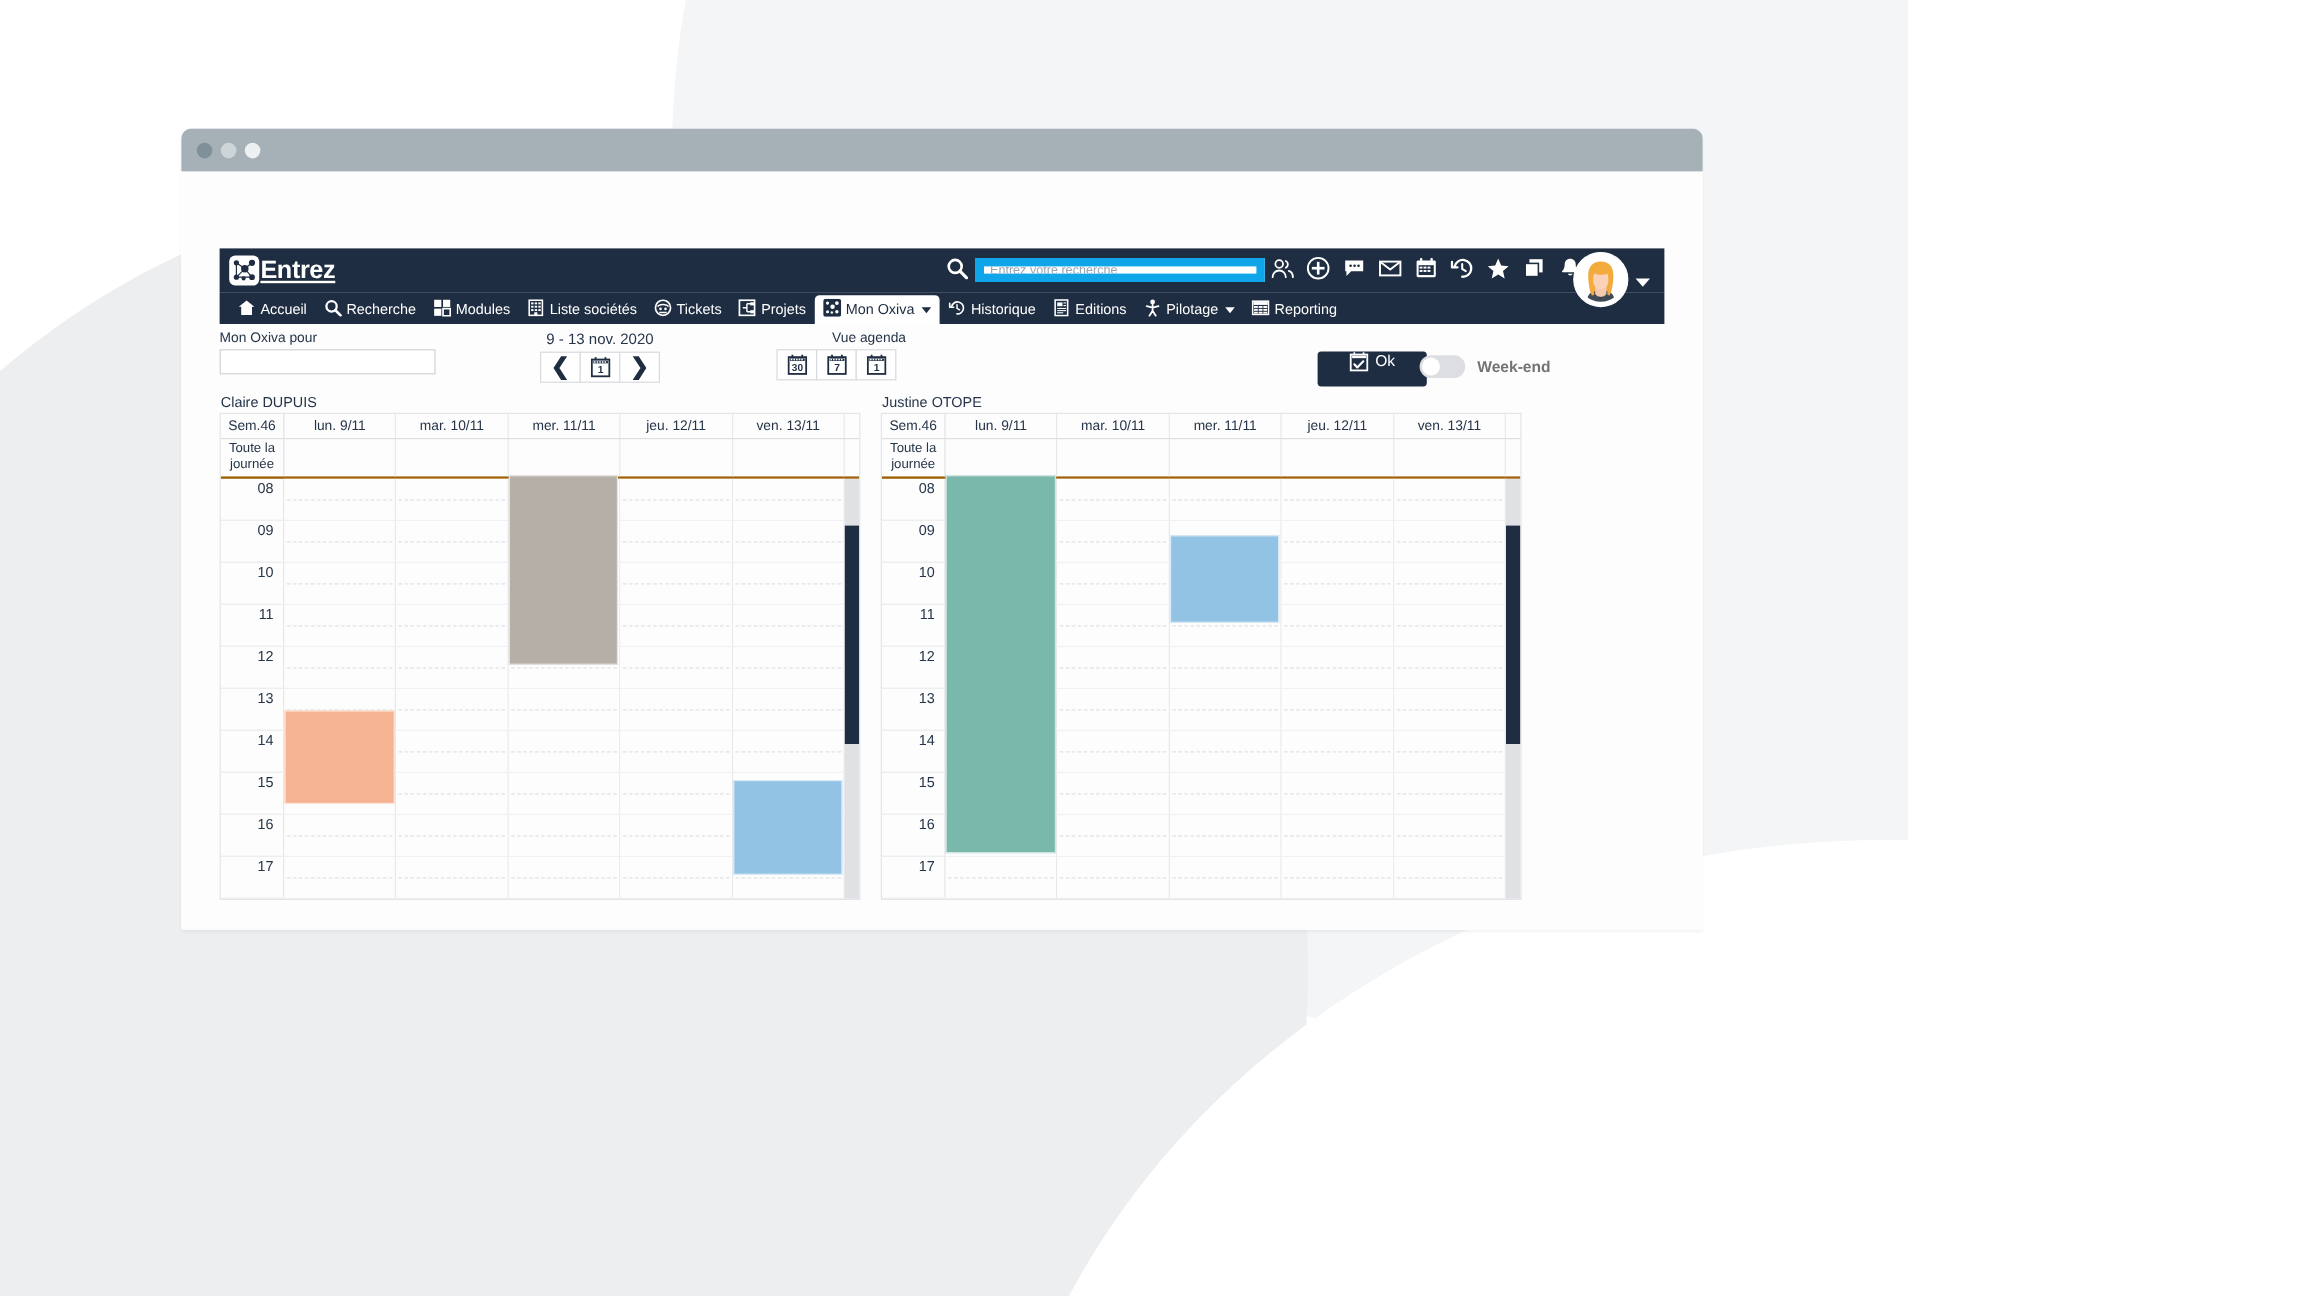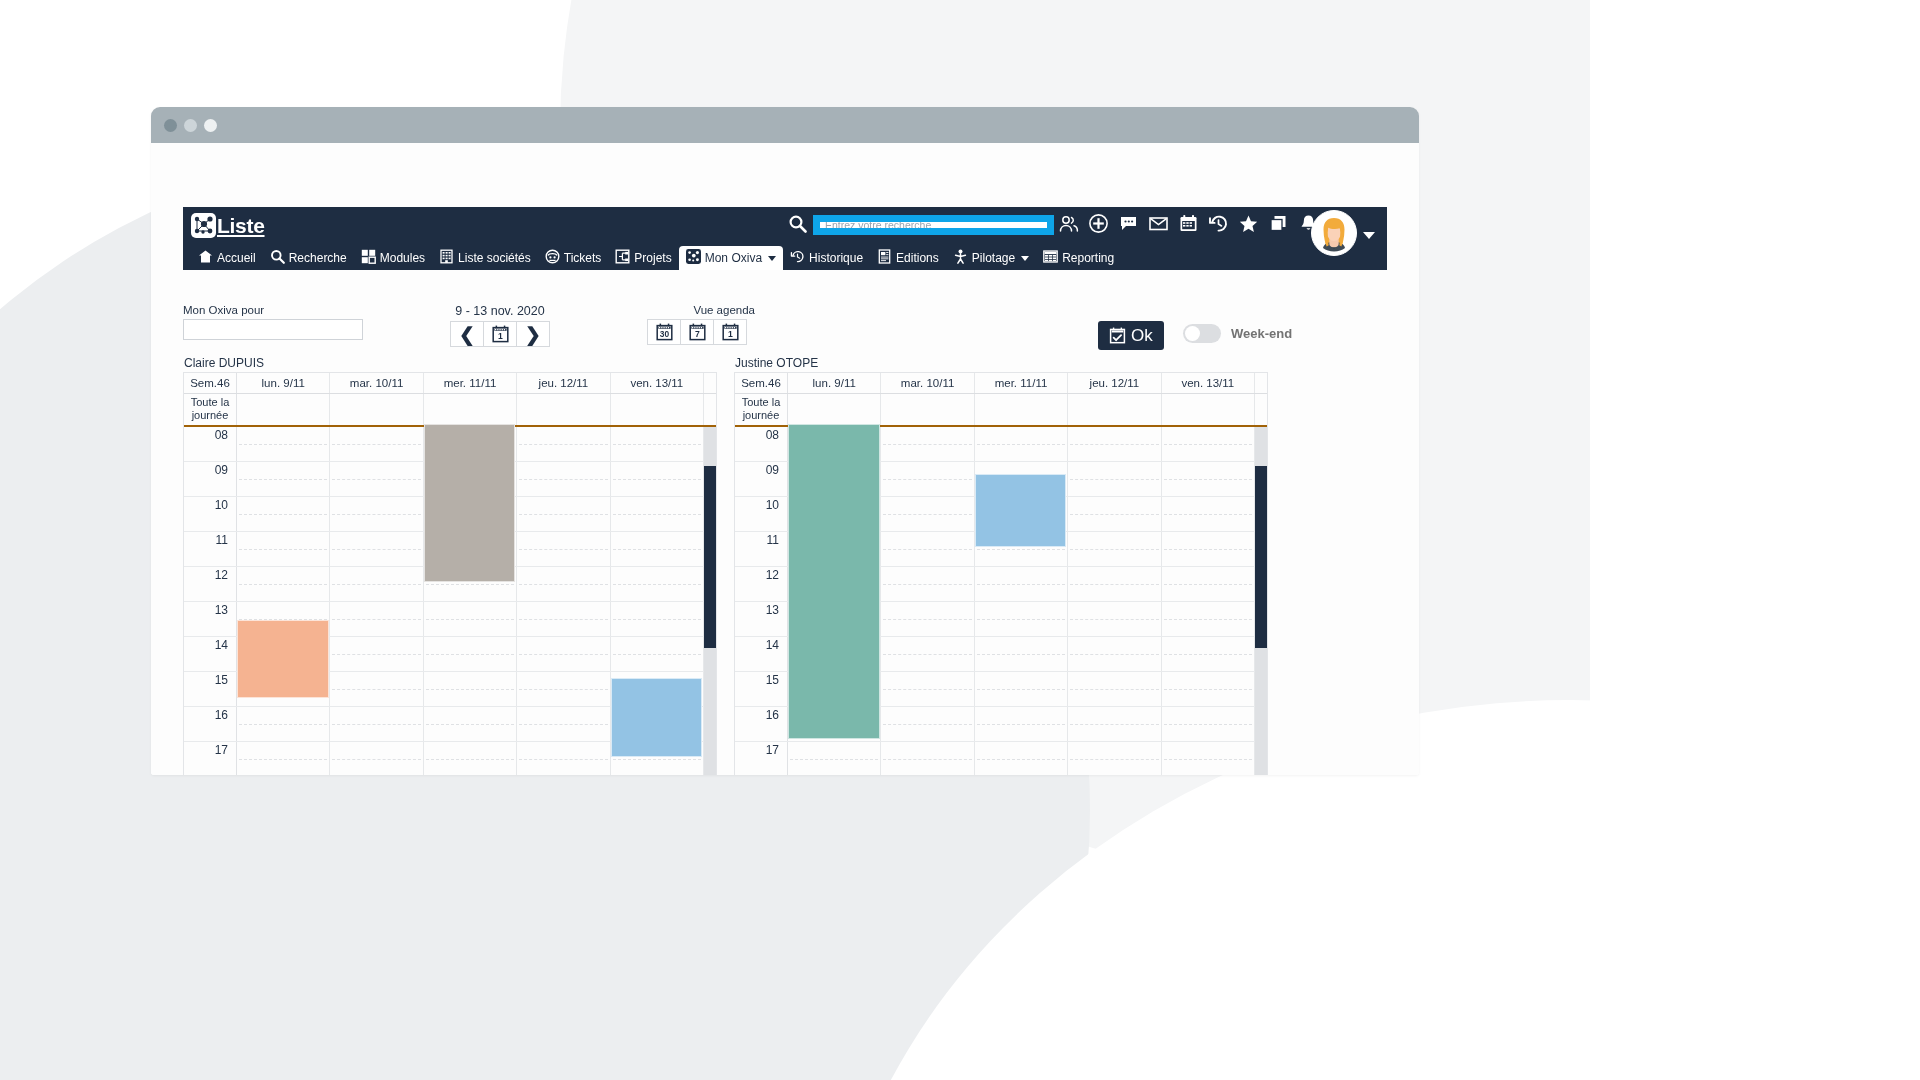--- a/index.html
+++ b/index.html
@@ -126,21 +126,21 @@
     font-weight: normal;
   }
   .navitem .nicon { flex: none; display: block; }
   .navcaret {
     width: 0; height: 0; border-left: 4px solid transparent;
     border-right: 4px solid transparent; border-top: 5px solid currentColor;
     margin-left: 2px; margin-top: 2px;
   }
 
   
-  #toolbar { position: relative; height: 56px; padding-top: 4px; margin-top: 28px; }
+  #toolbar { position: relative; height: 56px; padding-top: 4px; }
   .tb-group { position: absolute; }
   .tb-label { font-size: 11.5px; color: #253448; margin-bottom: 3px; }
   #mon-oxiva-pour { left: 0px; top: 6px; }
   #mon-oxiva-input {
     width: 180px; height: 21px; border: 1px solid #cfd3d8; background: #fff;
     font-size: 11px; padding: 0 4px; font-family: "Liberation Sans", sans-serif;
   }
   #date-nav { left: 252px; top: 6px; text-align: center; width: 130px; }
   #date-nav .tb-label { font-size: 12.5px; }
   .btngroup { display: flex; justify-content: center; }
@@ -161,22 +161,22 @@
     display: flex; align-items: center; padding: 0 6px;
   }
   .tag {
     display: flex; align-items: center; gap: 4px; font-size: 11.5px;
     color: #253448;
   }
   .tag-x { color: #a7afb9; font-size: 11px; }
   #ok-btn {
     position: absolute; left: 915px; top: 23px;
     background: #1e2d42; color: #fff; border: none; border-radius: 3px;
-    height: 29px; padding: 0 11px; display: flex; align-items: center; gap: 5px;
-    font-size: 17px; font-family: "Liberation Sans", sans-serif; cursor: pointer;
+    height: 29px; padding: 0 26px; display: flex; gap: 5px;
+    font-size: 13px; font-family: "Liberation Sans", sans-serif; cursor: pointer;
   }
   #weekend-wrap {
     position: absolute; left: 1000px; top: 26px;
     display: flex; align-items: center; gap: 10px;
   }
   #weekend-toggle {
     width: 38px; height: 19px; border-radius: 10px; background: #dcdee1;
     position: relative; cursor: pointer;
   }
   #weekend-toggle::after {
@@ -279,21 +279,21 @@
               <g fill="#1e2d42">
                 <circle cx="6" cy="6" r="2.2"></circle>
                 <circle cx="19" cy="6" r="2.6"></circle>
                 <circle cx="13" cy="11" r="3.1"></circle>
                 <circle cx="6" cy="18" r="2.2"></circle>
                 <circle cx="12" cy="19" r="1.7"></circle>
                 <circle cx="19" cy="18" r="2.4"></circle>
               </g>
             </svg>
           </span>
-          <span id="logo-text">Liste</span>
+          <span id="logo-text">Entrez</span>
         </div>
 
         <div id="searchwrap">
           <span id="search-glass">
             <svg width="19" height="19" viewBox="0 0 19 19">
               <circle cx="8" cy="8" r="5.4" fill="none" stroke="#fff" stroke-width="2.2"></circle>
               <line x1="12" y1="12" x2="17.5" y2="17.5" stroke="#fff" stroke-width="2.6" stroke-linecap="round"></line>
             </svg>
           </span>
           <input id="searchbox" type="text" placeholder="Entrez votre recherche" style="">

